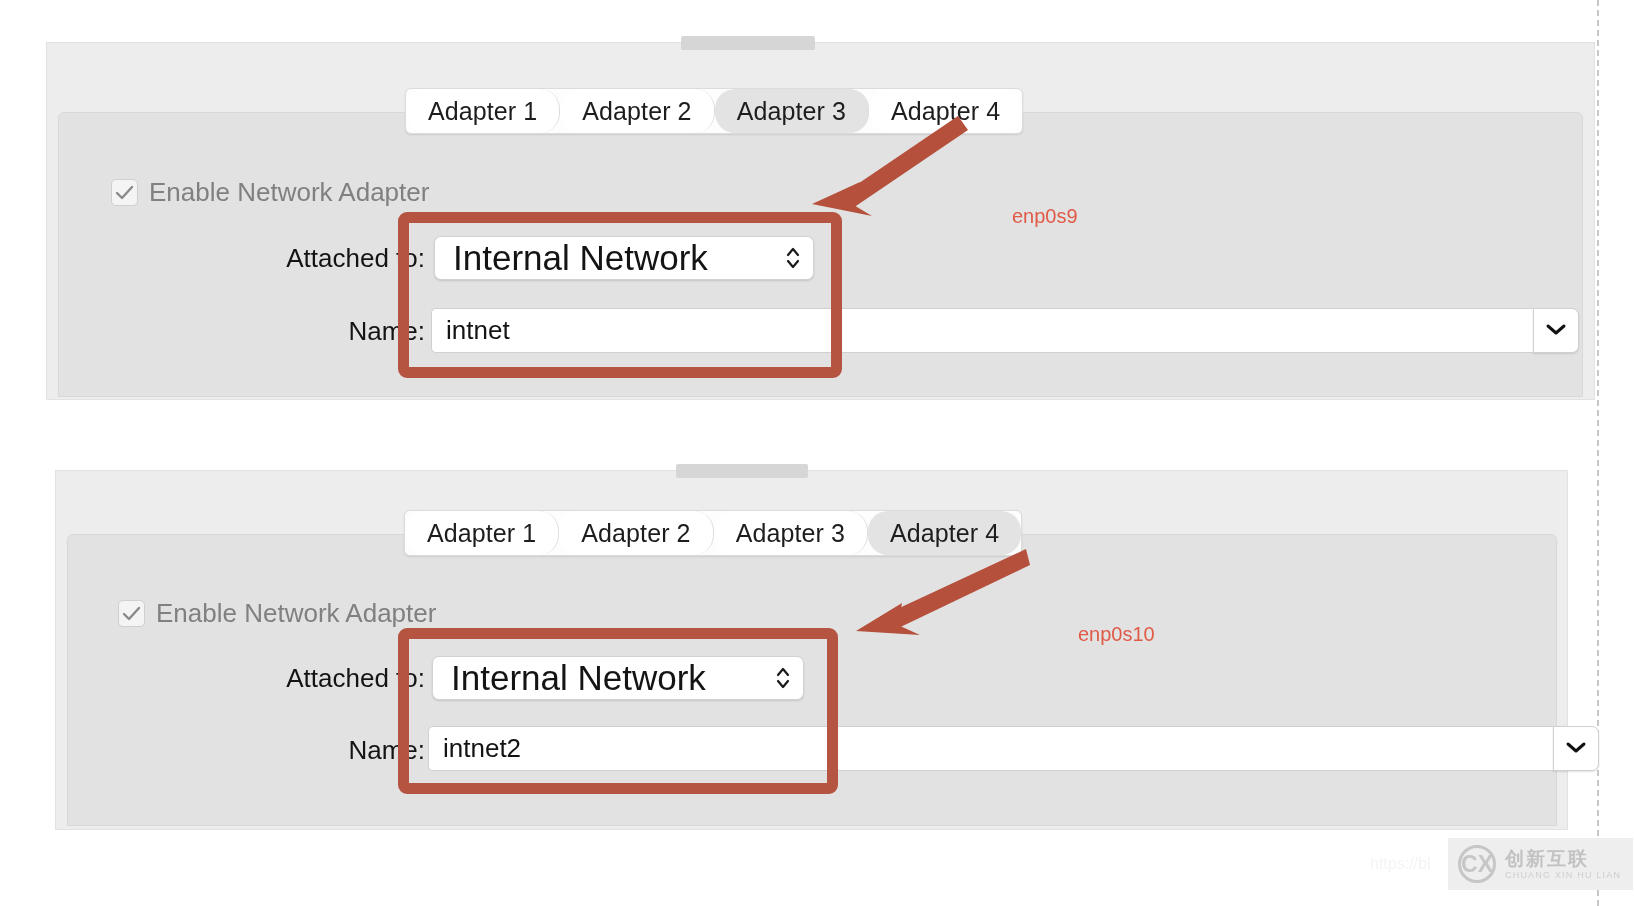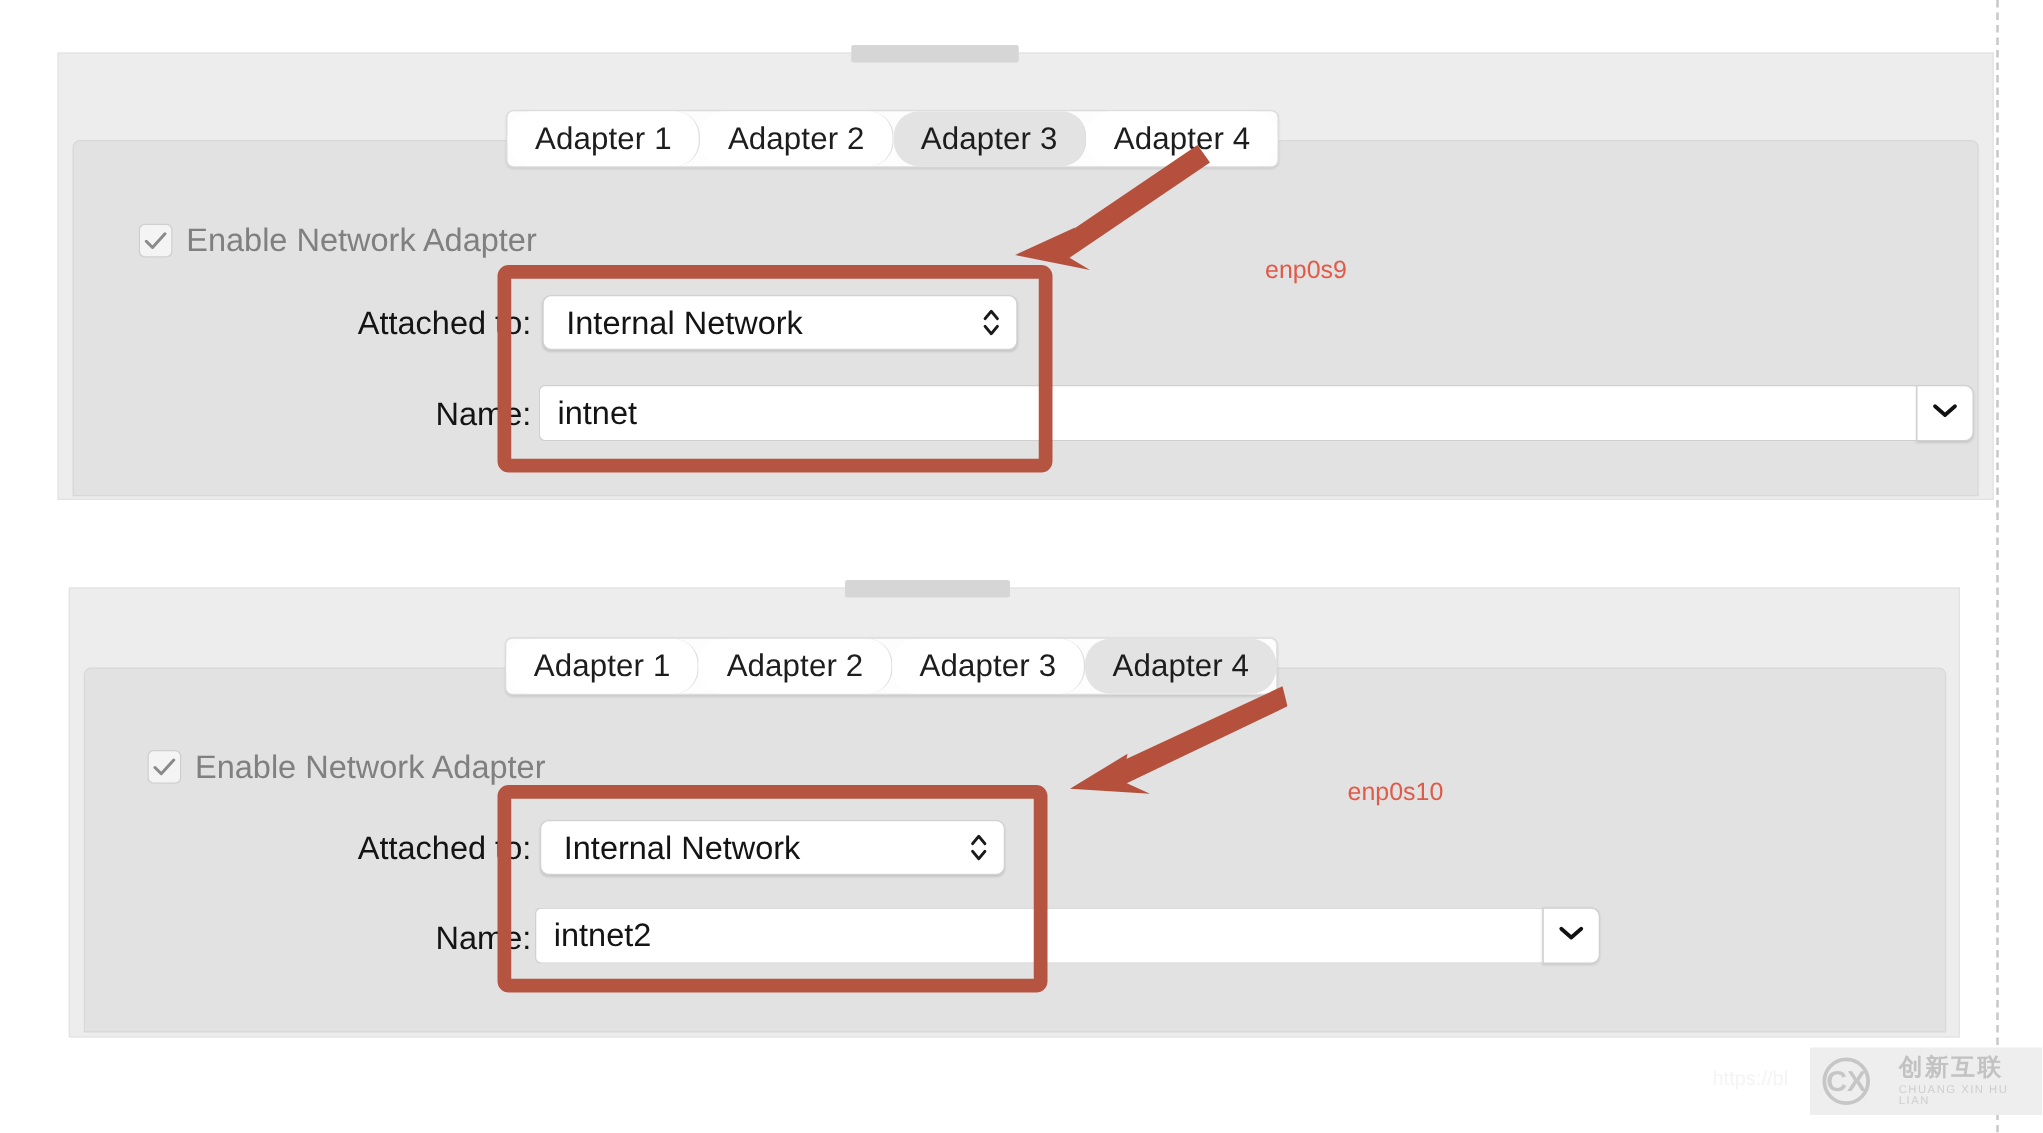--- a/index.html
+++ b/index.html
@@ -117,21 +117,21 @@
     position: absolute;
     background: #ffffff;
     border: 1px solid #d2d2d2;
     border-radius: 7px;
     box-shadow: 0 1px 2px rgba(0,0,0,0.13);
     box-sizing: border-box;
     display: flex;
     align-items: center;
   }
   .popup-text {
-    font-size: 26px;
+    font-size: 35px;
     color: #141414;
     padding-left: 18px;
     white-space: nowrap;
     flex: 1 1 auto;
   }
   .popup-arrows {
     width: 40px;
     display: flex;
     align-items: center;
     justify-content: center;
@@ -194,21 +194,21 @@
     position: absolute;
     z-index: 22;
     pointer-events: none;
   }
 
   
   .wm {
     position: absolute;
     display: flex;
     align-items: center;
-    gap: 23px;
+    gap: 9px;
     background: #eeeeee;
     padding: 7px 12px 7px 10px;
     z-index: 30;
   }
   .wm-mark {
     width: 38px;
     height: 38px;
     border-radius: 50%;
     border: 3px solid #c6c6c6;
     color: #c6c6c6;
@@ -335,21 +335,21 @@
   <span class="popup-arrows">
     <svg width="16" height="28" viewBox="0 0 16 28" aria-hidden="true">
       <path d="M3 11 L8 5 L13 11" fill="none" stroke="#1a1a1a" stroke-width="2.2" stroke-linecap="round" stroke-linejoin="round"></path>
       <path d="M3 17 L8 23 L13 17" fill="none" stroke="#1a1a1a" stroke-width="2.2" stroke-linecap="round" stroke-linejoin="round"></path>
     </svg>
   </span>
 </div>
 
 <div class="form-label" style="left:112px; top:735px; width:313px;">Name:</div>
 
-<div class="combo" style="left:428px; top:726px; width:852px; height:45px;">
+<div class="combo" style="left:428px; top:726px; width:1171px; height:45px;">
   <div class="combo-field">
     <span class="combo-value">intnet2</span>
   </div>
   <div class="combo-btn">
     <span>
       <svg width="22" height="14" viewBox="0 0 22 14" aria-hidden="true">
         <path d="M3 4 L11 11 L19 4" fill="none" stroke="#111111" stroke-width="3" stroke-linecap="round" stroke-linejoin="round"></path>
       </svg>
     </span>
   </div>

